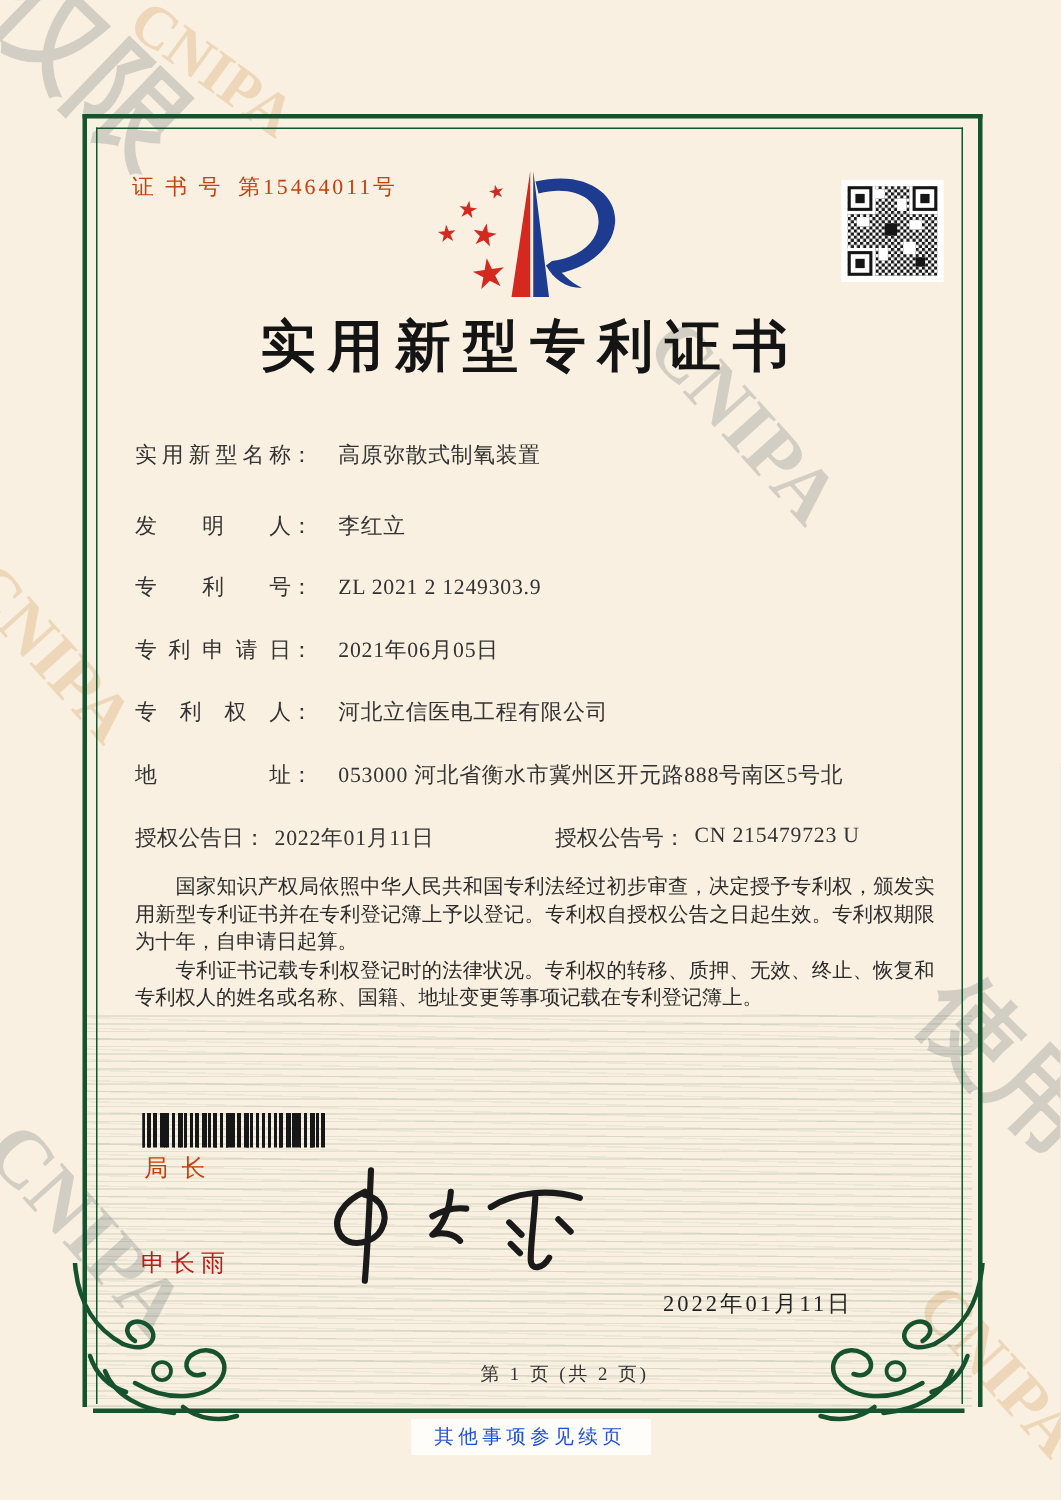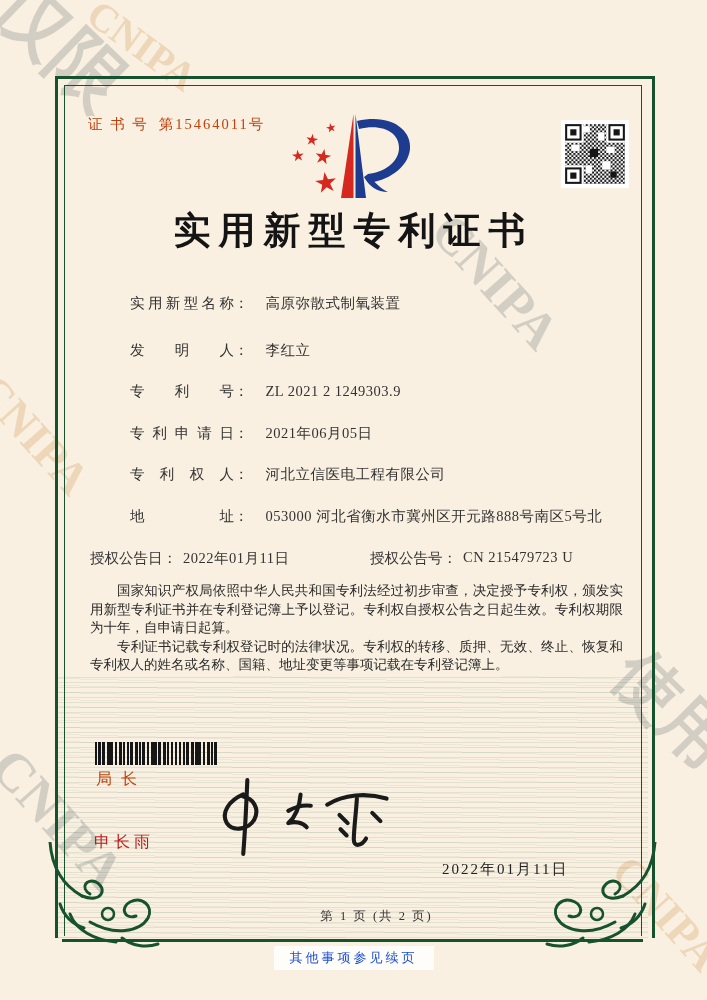--- a/index.html
+++ b/index.html
@@ -28,21 +28,21 @@
   .waves{position:absolute;left:58px;top:676px;width:590px;height:262px;z-index:0;
     background:
       repeating-linear-gradient(0deg, rgba(23,82,47,.10) 0 1px, rgba(0,0,0,0) 1px 5px),
       repeating-linear-gradient(1.5deg, rgba(23,82,47,.06) 0 1px, rgba(0,0,0,0) 1px 7px);}
   
   .abs{position:absolute;z-index:4;}
   .cert-no{left:88px;top:115px;font-size:14.5px;color:#c2410c;letter-spacing:2px;display:flex;gap:10px;}
   .title{left:0;top:206px;width:707px;text-align:center;font-size:37px;font-weight:700;
     letter-spacing:8px;color:#141414;}
   .field-row{left:90px;width:534px;font-size:14.5px;display:flex;align-items:baseline;color:#333;}
-  .f-label{display:inline-block;width:104px;text-align:justify;text-align-last:justify;flex:none;margin-left:40px;}
+  .f-label{display:inline-block;width:104px;text-align:justify;text-align-last:justify;flex:none;}
   .f-colon{flex:none;}
   .f-value{margin-left:17px;letter-spacing:.5px;}
   .grant-row{left:90px;top:549px;width:534px;font-size:14.5px;display:flex;color:#333;}
   .grant-g1{display:flex;width:280px;flex:none;}
   .grant-g2{display:flex;}
   .g-label{flex:none;}
   .g-value{margin-left:6px;letter-spacing:.5px;}
   .paras{left:90px;top:582px;width:533px;font-size:13.5px;line-height:18.6px;
     text-align:justify;color:#2b2b2b;}
   .paras p{margin:0;text-indent:2em;}

